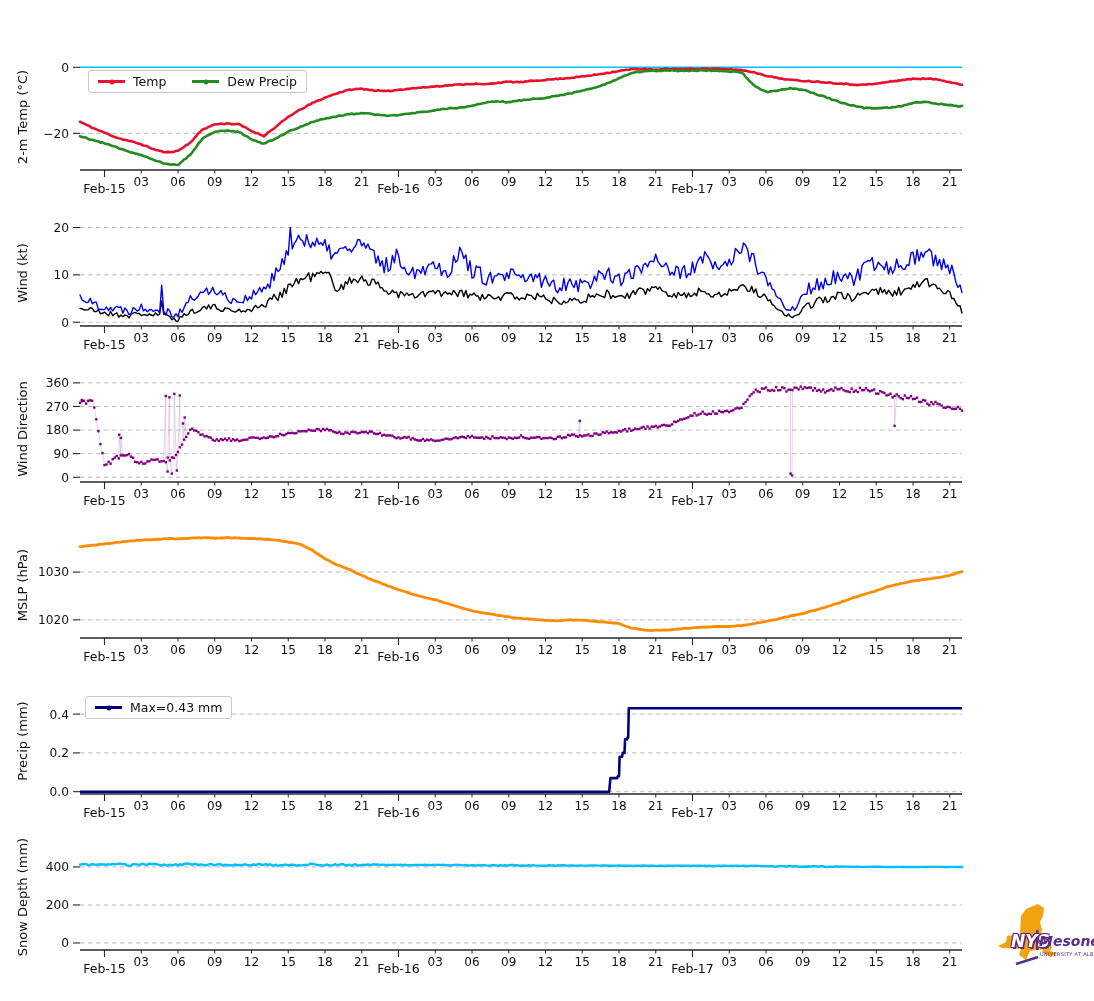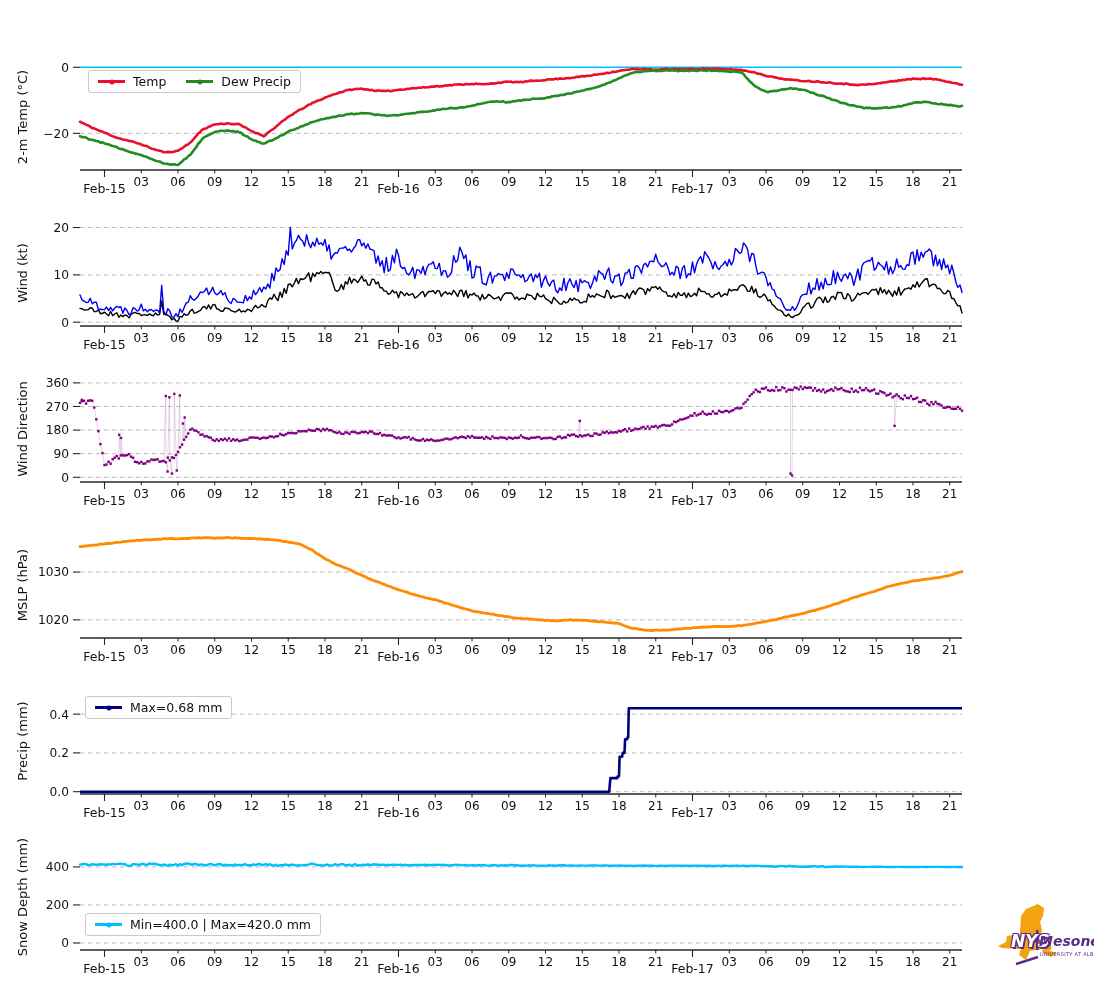--- a/index.html
+++ b/index.html
@@ -696,21 +696,21 @@
     </svg>
 
 
   <div class="ylab" style="top:108px">2-m Temp (°C)</div>
   <div class="ylab" style="top:264px">Wind (kt)</div>
   <div class="ylab" style="top:420px">Wind Direction</div>
   <div class="ylab" style="top:576px">MSLP (hPa)</div>
   <div class="ylab" style="top:732px">Precip (mm)</div>
   <div class="ylab" style="top:888px">Snow Depth (mm)</div>
 
-  <div class="legend" style="left:88px;top:70px;gap:20px">
+  <div class="legend" style="left:88px;top:70px;gap:26px">
     <span class="li">
       <span class="sw" style="background: rgb(232, 17, 45);">
           <i></i>
         </span>
       <span>Temp</span>
     </span>
     <span class="li">
       <span class="sw" style="background: rgb(34, 139, 34);">
           <i></i>
         </span>
@@ -718,32 +718,24 @@
     </span>
   </div>
 
 
 
   <div class="legend" style="left:85px;top:696px">
     <span class="li">
       <span class="sw" style="background: rgb(0, 0, 128);">
           <i></i>
         </span>
-      <span>Max=0.68 mm</span>
+      <span>Max=0.43 mm</span>
     </span>
   </div>
 
-  <div class="legend" style="left:85px;top:913px">
-    <span class="li">
-      <span class="sw" style="background: rgb(0, 191, 255);">
-          <i></i>
-        </span>
-      <span>Min=400.0 | Max=420.0 mm</span>
-    </span>
-  </div>
 
   <div id="xlabels">
       <span class="xl xld" style="left: 104.5px; top: 181px;">Feb-15</span>
       <span class="xl" style="left: 141.25px; top: 175px;">03</span>
       <span class="xl" style="left: 178px; top: 175px;">06</span>
       <span class="xl" style="left: 214.75px; top: 175px;">09</span>
       <span class="xl" style="left: 251.5px; top: 175px;">12</span>
       <span class="xl" style="left: 288.25px; top: 175px;">15</span>
       <span class="xl" style="left: 325px; top: 175px;">18</span>
       <span class="xl" style="left: 361.75px; top: 175px;">21</span>

